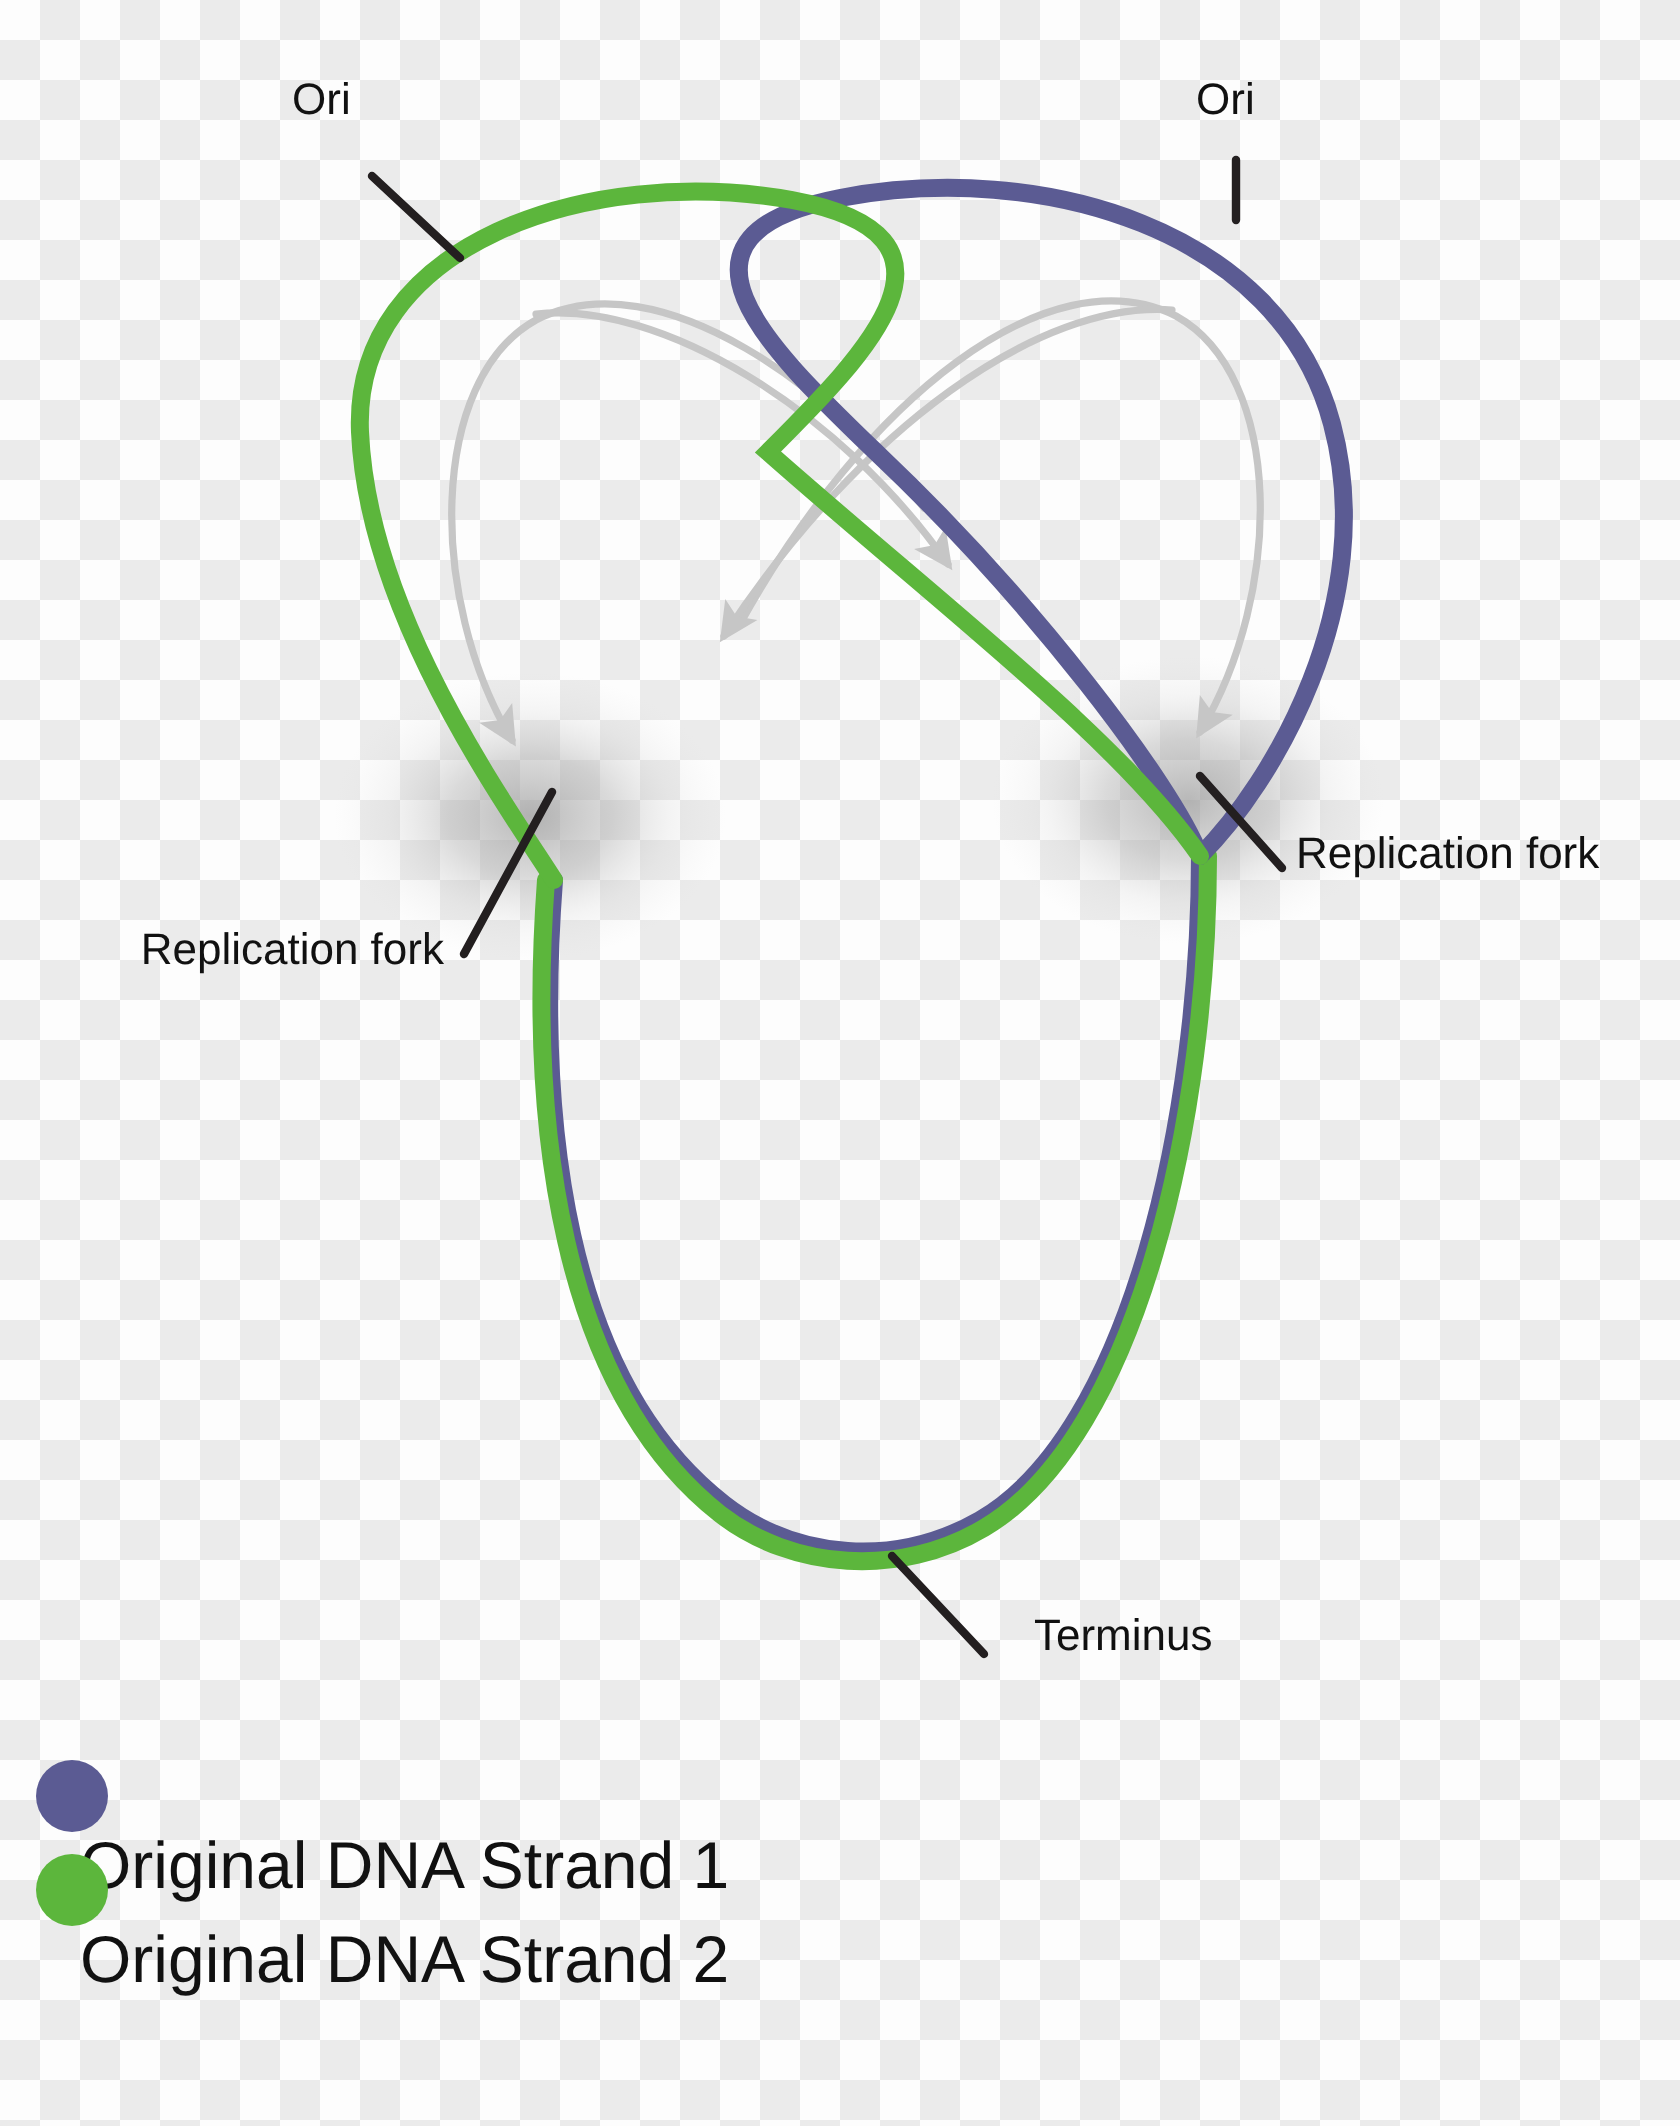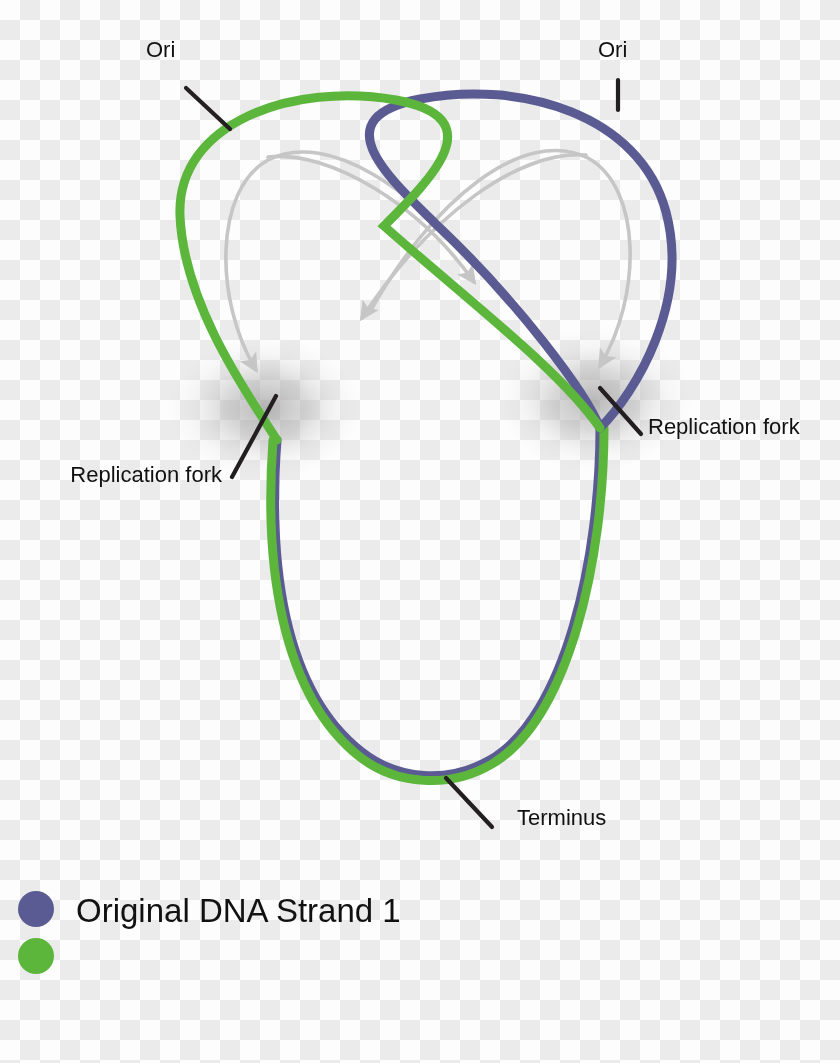--- a/index.html
+++ b/index.html
@@ -31,22 +31,23 @@
     height: 1063px;
   }
   .legend {
     position: absolute;
     left: 18px;
     top: 880px;
     width: 480px;
   }
   .legend-row {
     display: flex;
-    align-items: flex-end;
+    align-items: flex-start;
     height: 47px;
+    flex-direction: column;
   }
   .legend-swatch {
     width: 36px;
     height: 36px;
     border-radius: 50%;
     flex: 0 0 auto;
   }
   .legend-label {
     margin-left: 22px;
     font-size: 33px;
@@ -148,16 +149,17 @@
 
   <div class="diagram-label label-terminus">Terminus</div>
 
   <div class="legend">
     <div class="legend-row">
       <span class="legend-swatch" style="background:#5b5b93"></span>
       <span class="legend-label">Original DNA Strand 1</span>
     </div>
     <div class="legend-row">
       <span class="legend-swatch" style="background:#5cb63c"></span>
+      <span class="legend-label">Original DNA Strand 2</span>
     </div>
   </div>
 
 </div>
 
 </body></html>

